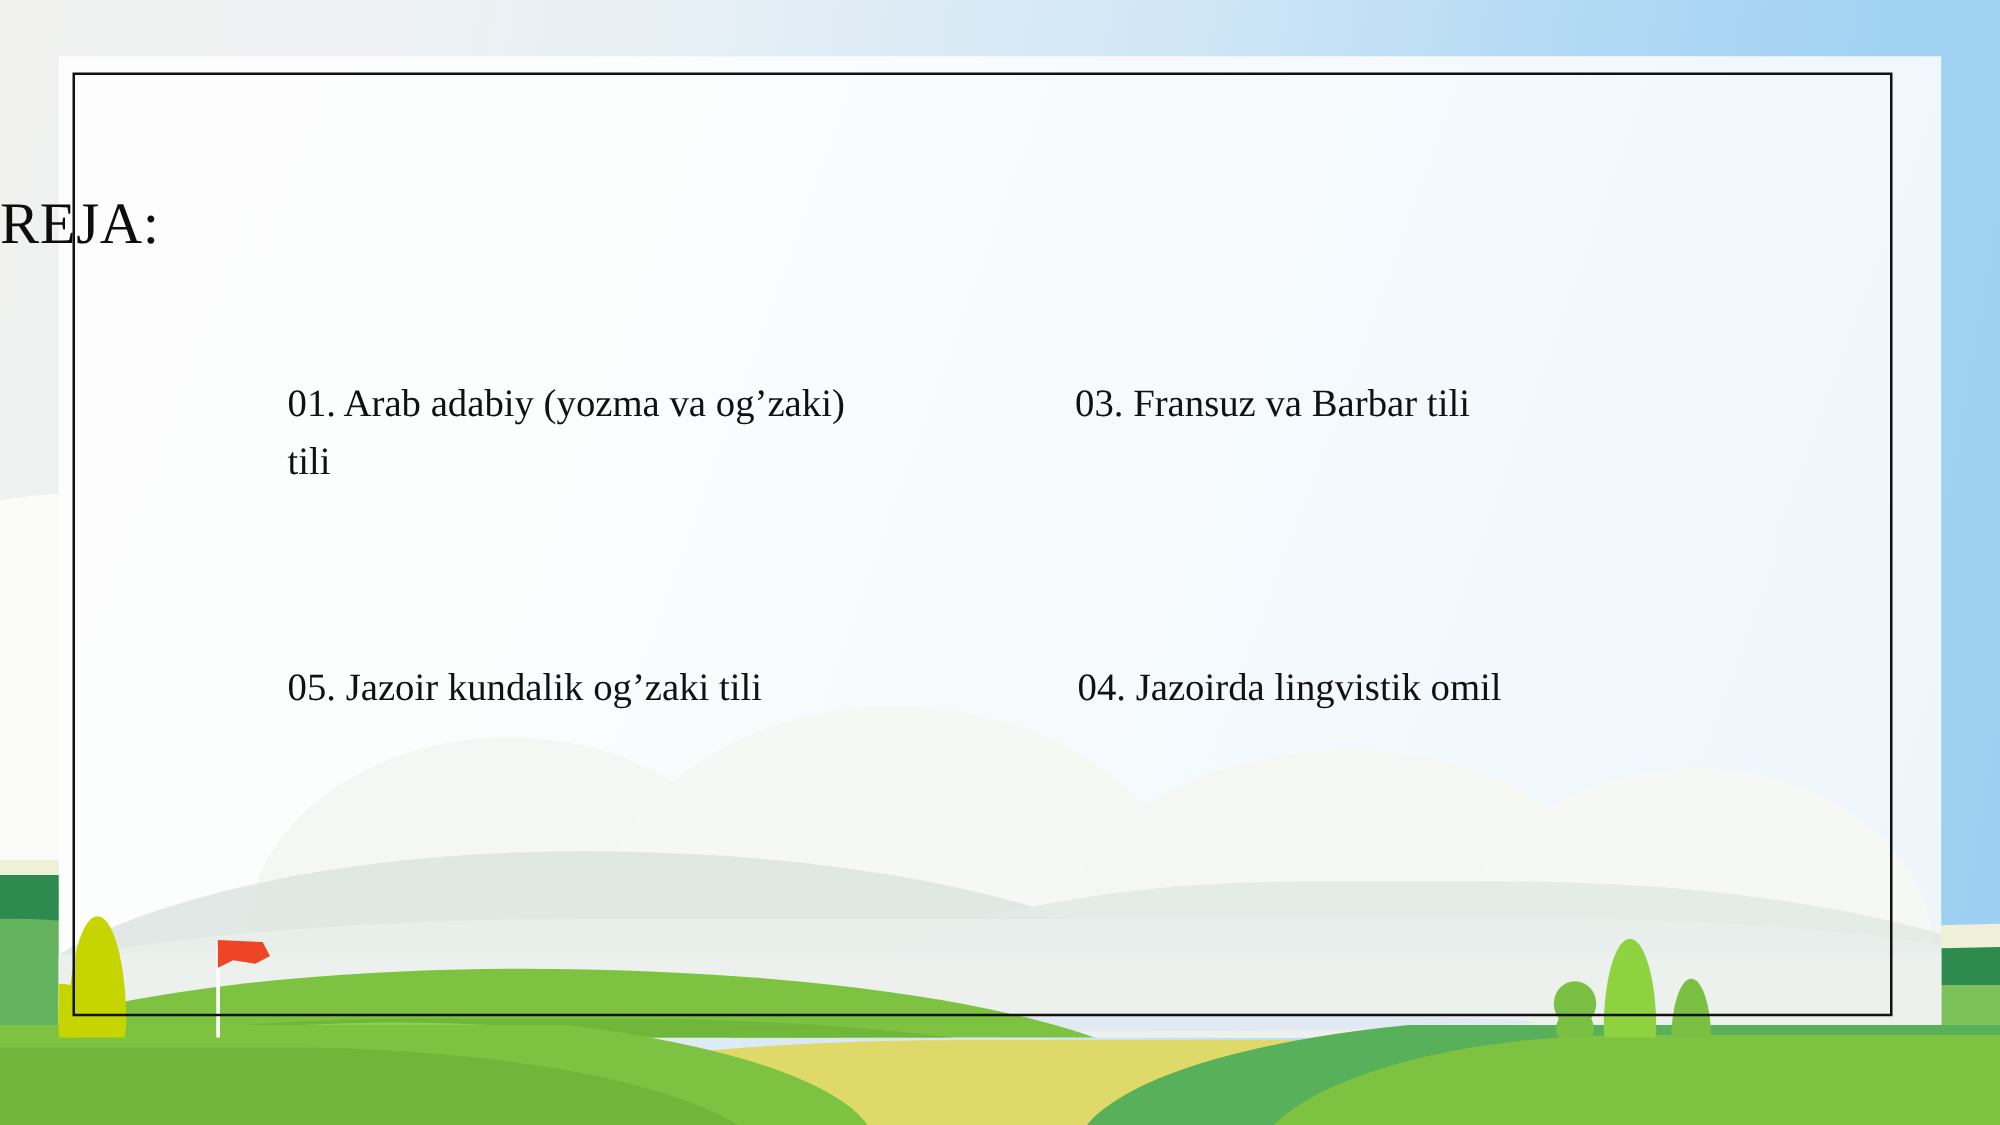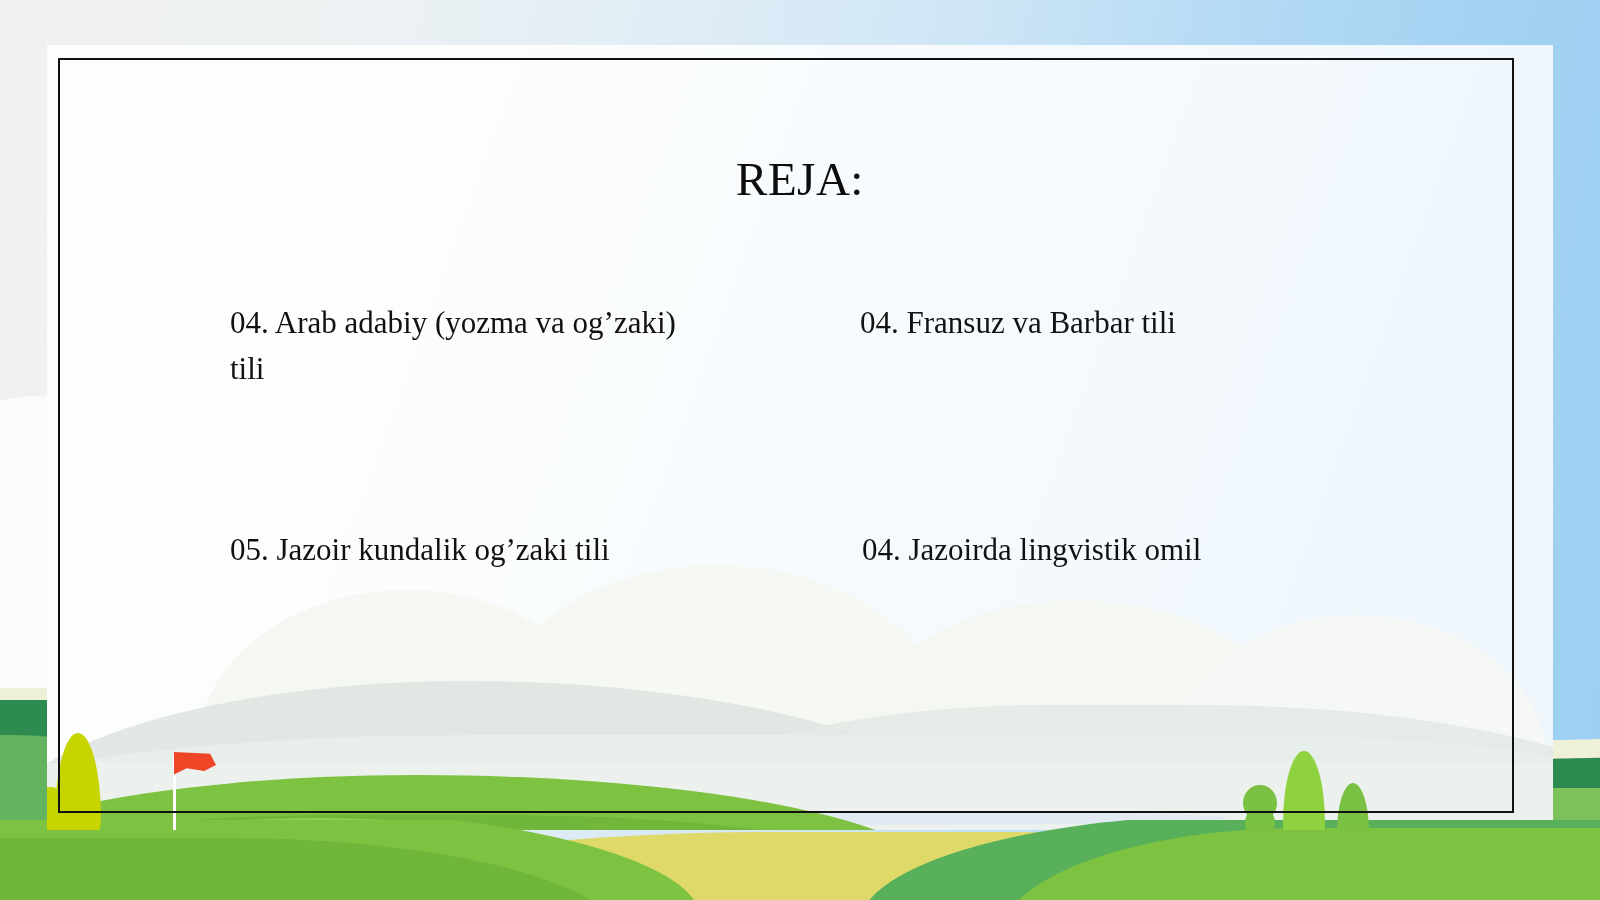--- a/index.html
+++ b/index.html
@@ -245,21 +245,20 @@
     background:#7ec242;
     border-radius:40% 0 0 0 / 100% 0 0 0;
   }
 
   
   #content { position:absolute; inset:0; z-index:30; }
 
   #title {
     position:absolute;
     left:0; right:0; top:152px;
-    text-align:center;
     font-size:47px;
     font-weight:400;
     letter-spacing:.5px;
     color:#0d0d0d;
     font-family:"Liberation Serif","DejaVu Serif",serif;
   }
 
   .items-grid {
     position:absolute;
     left:230px; top:300px;
@@ -340,20 +339,20 @@
     <div class="strip-green-left"></div>
     <div class="strip-green-left-dark"></div>
     <div class="strip-green-right"></div>
     <div class="strip-green-right2"></div>
   </div>
 
   <div id="content">
     <div id="title">REJA:</div>
 
     <div class="items-grid">
-      <div class="item item-01">04. Arab adabiy (yozma va og’zaki) tili</div>
-      <div class="item col-right item-03">04. Fransuz va Barbar tili</div>
+      <div class="item item-01">01. Arab adabiy (yozma va og’zaki) tili</div>
+      <div class="item col-right item-03">03. Fransuz va Barbar tili</div>
       <div class="item item-02">05. Jazoir kundalik og’zaki tili</div>
       <div class="item col-right item-04">04. Jazoirda lingvistik omil</div>
     </div>
   </div>
 
 </div>
 
 </body></html>

